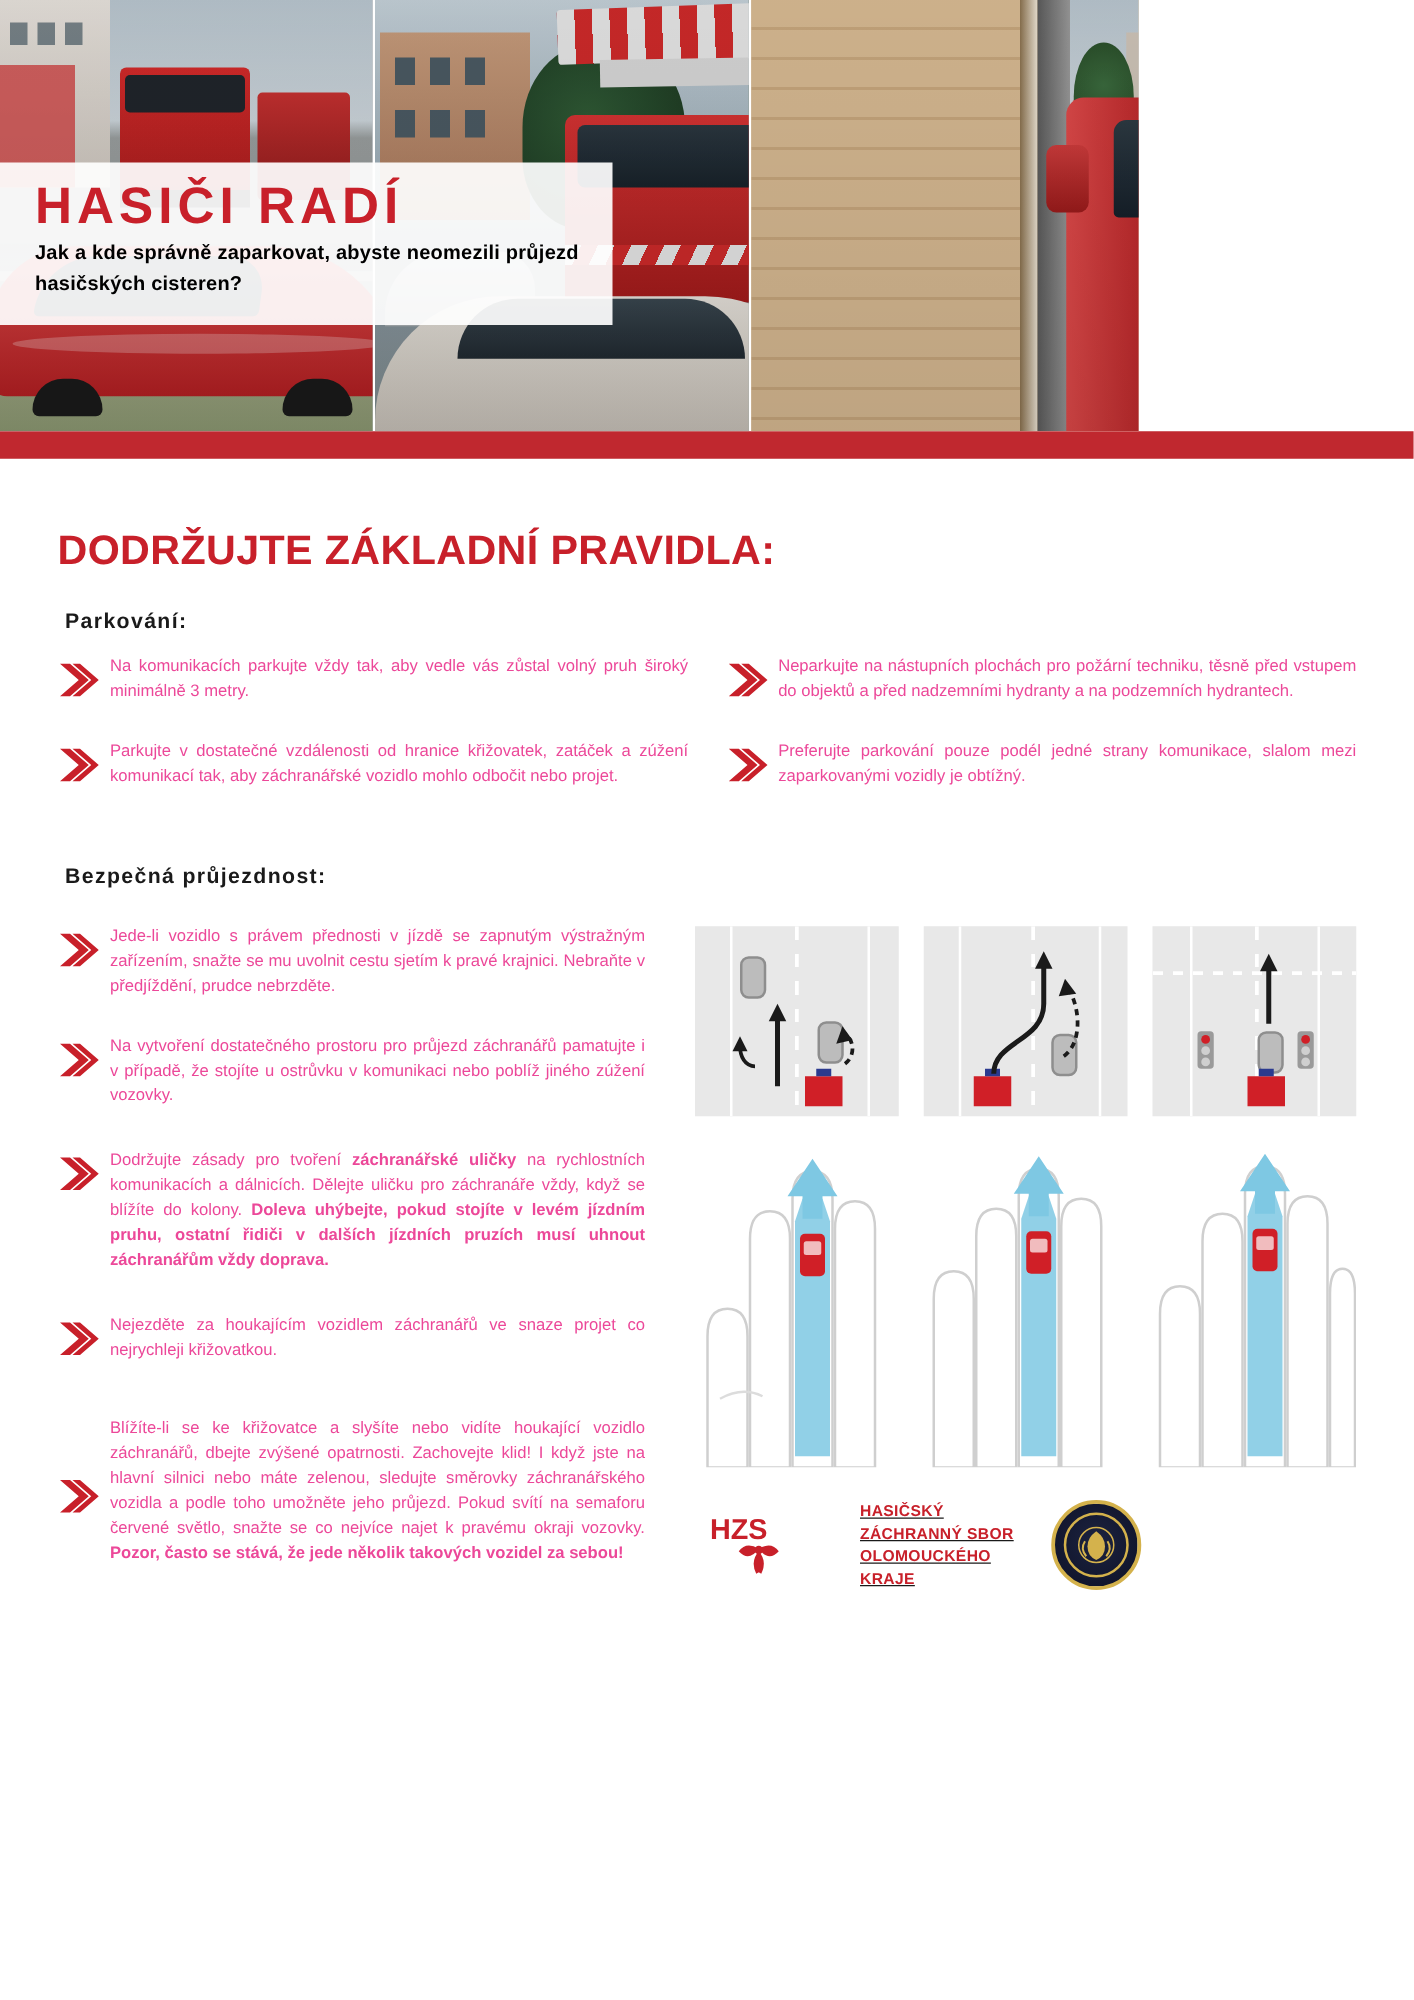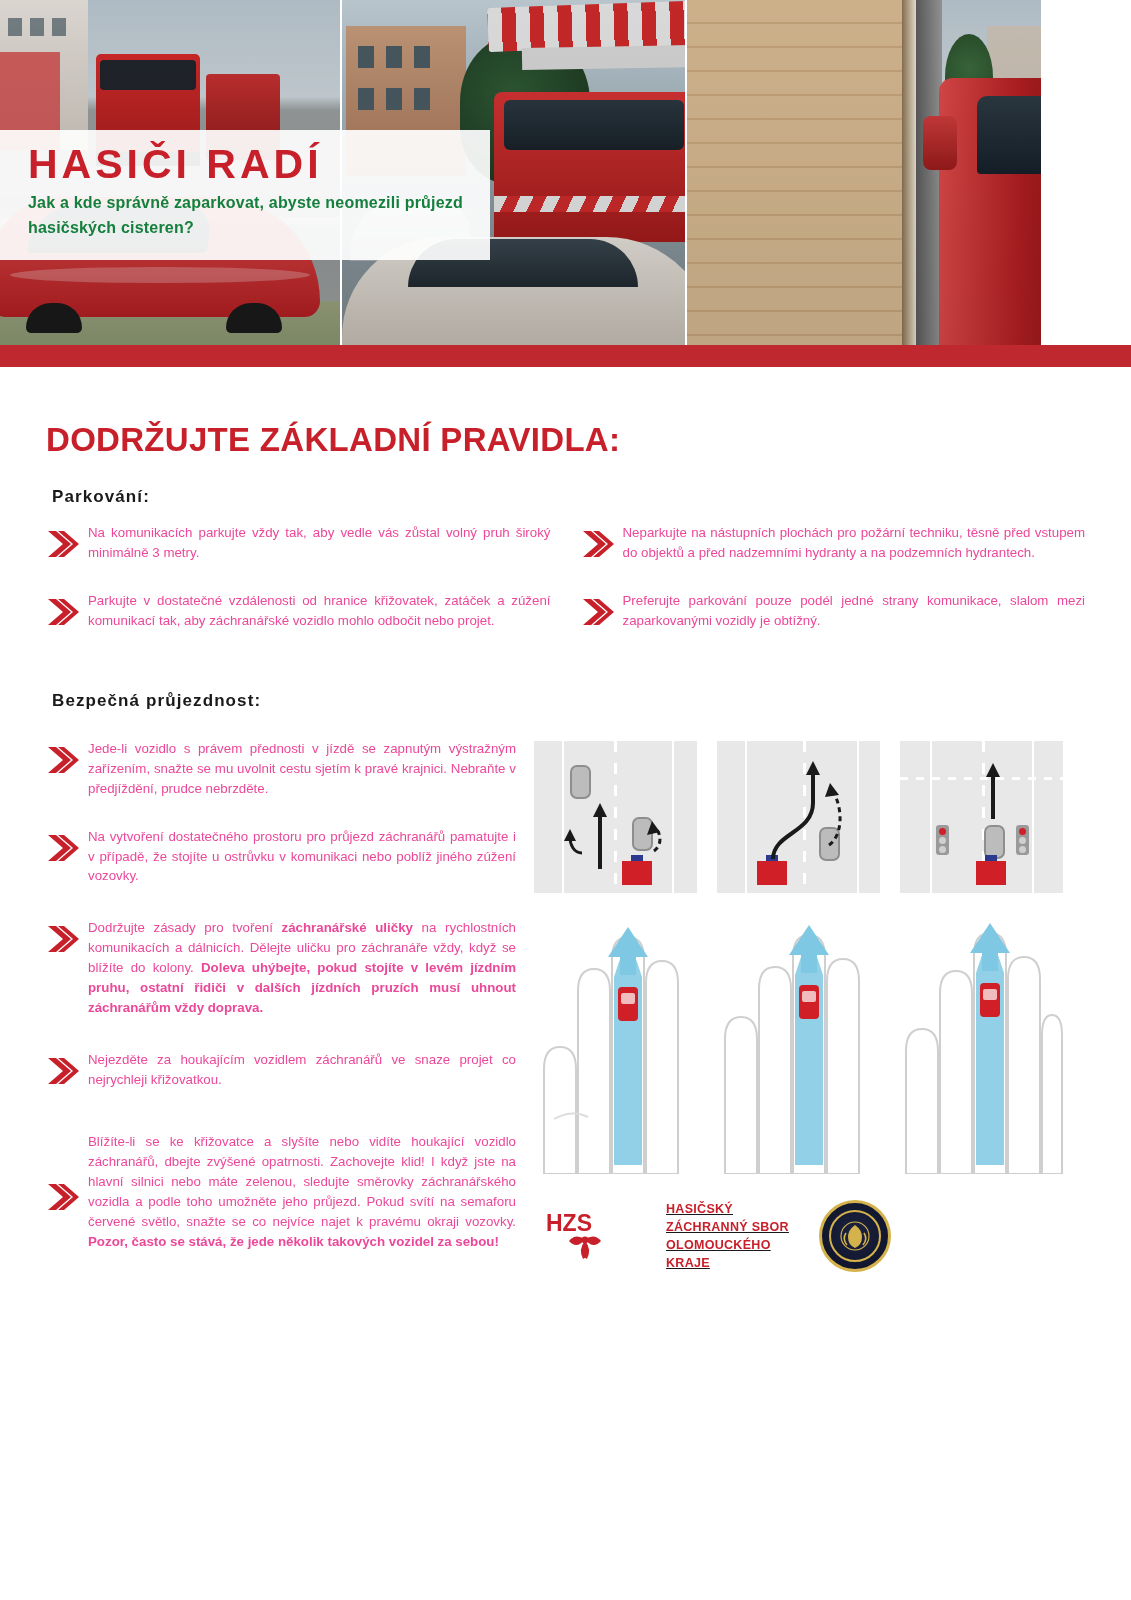--- a/index.html
+++ b/index.html
@@ -8,21 +8,21 @@
     background:#ffffff;
     font-family:"Liberation Sans", sans-serif;
     color:#1a1a1a;
     overflow:hidden;
     position:relative;
   }
 
   
   .hero{
     position:relative;
-    width:1041px;height:345px;
+    width:911px;height:345px;
     display:flex;
     overflow:hidden;
   }
   .photo{position:relative;overflow:hidden;}
   .photo-1{width:370px;height:345px;background:#8e9499;}
   .photo-2{width:372px;height:345px;background:#6b7b70;margin-left:2px;}
   .photo-3{width:385px;height:345px;background:#c7a982;margin-left:2px;}
 
   
   .p1-sky{position:absolute;inset:0;background:linear-gradient(#b9c6cf 0%,#cdd6dc 28%,#9a9f9f 32%,#8c9091 100%);}
@@ -73,21 +73,21 @@
     width:490px;height:130px;
     background:rgba(255,255,255,.92);
     padding:14px 0 0 28px;
     box-sizing:border-box;
   }
   .title-main{
     font-size:41px;font-weight:bold;letter-spacing:4px;
     color:#c8202a;margin:0 0 6px 0;line-height:1;
   }
   .title-sub{
-    font-size:16px;font-weight:bold;color:#15803d;line-height:1.55;
+    font-size:16px;font-weight:bold;color:#000000;line-height:1.55;
     letter-spacing:.2px;max-width:450px;
   }
   .red-band{width:1131px;height:22px;background:#c0282f;}
 
   
   .content{padding:0 46px;box-sizing:border-box;}
   h1.section{
     font-size:33px;font-weight:bold;color:#c8202a;
     margin:54px 0 28px 0;letter-spacing:.3px;
   }
@@ -102,21 +102,21 @@
     flex:0 0 34px;width:34px;height:30px;margin-top:8px;margin-right:8px;
     position:relative;
   }
   .chev svg{display:block;}
   .btxt{
     font-size:13.3px;line-height:1.5;text-align:justify;
     color:#ec4899;padding-top:2px;
   }
   .btxt b{font-weight:bold;}
 
-  .lower{display:flex;gap:18px;margin-top:26px;justify-content:space-between;}
+  .lower{display:flex;gap:40px;margin-top:26px;justify-content:space-between;}
   .lower-left{width:470px;}
   .lower-right{flex:1;padding-top:4px;}
 
   
   .diag-row{display:flex;gap:20px;}
   .diag{width:163px;height:152px;background:#e8e8e8;position:relative;overflow:hidden;}
   .d-lane{position:absolute;top:0;bottom:0;width:2px;background:#fff;}
   .d-dash{position:absolute;top:0;bottom:0;width:3px;background:repeating-linear-gradient(#ffffff 0 11px,transparent 11px 22px);}
   .d-car{position:absolute;width:17px;height:30px;background:#bcbcbc;border:2px solid #8e8e8e;border-radius:7px;}
   .d-fire{position:absolute;width:30px;height:24px;background:#d01f27;}

